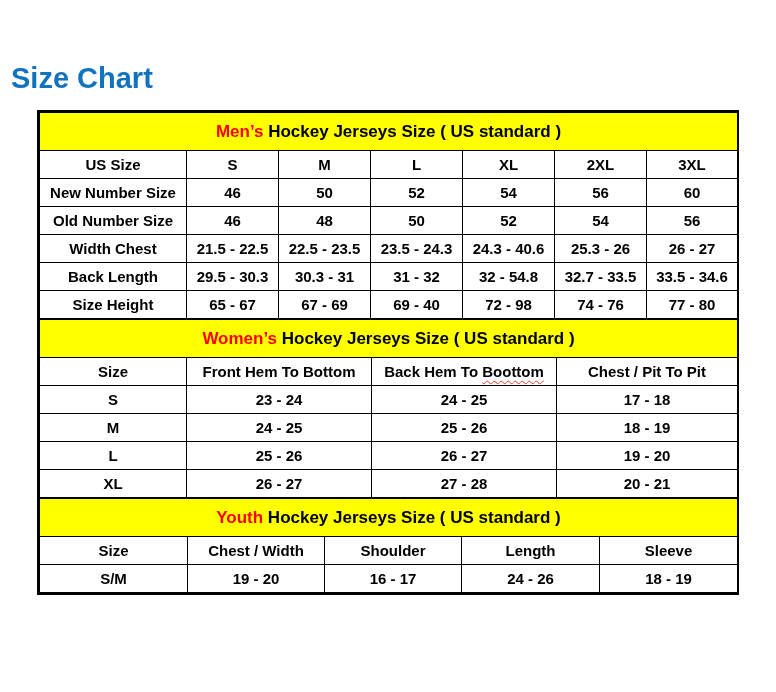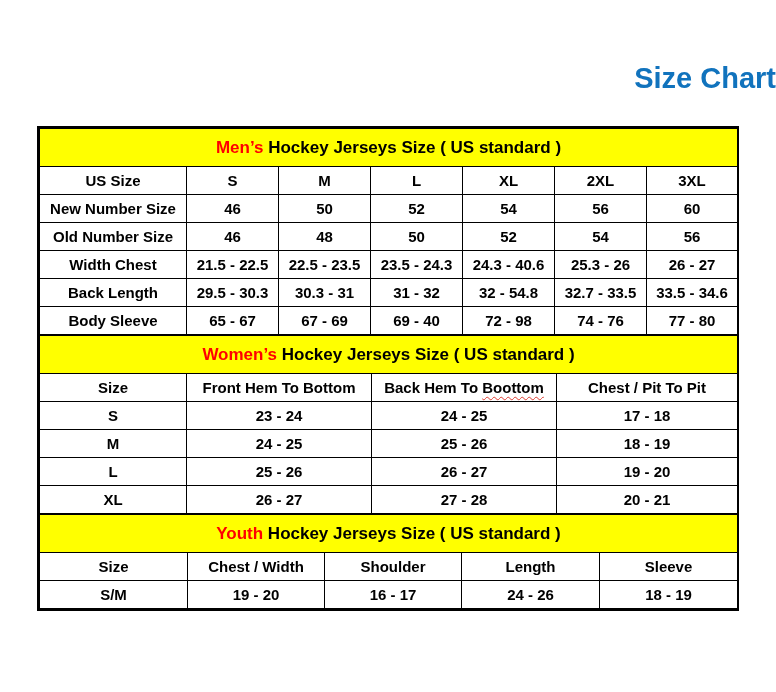--- a/index.html
+++ b/index.html
@@ -9,29 +9,29 @@
   }
   body {
     width: 776px;
     height: 692px;
     font-family: "Liberation Sans", "DejaVu Sans", sans-serif;
     color: #000;
     overflow: hidden;
   }
   .page-title {
     margin: 62px 0 0 11px;
-    text-align: right;
+    text-align: left;
     font-size: 29px;
     font-weight: bold;
     color: #1173bd;
     letter-spacing: 0px;
   }
   .chart-wrap {
     width: 698px;
-    margin: 31px 0 0 37px;
+    margin: 15px 0 0 37px;
     border: 2px solid #000;
   }
   table.size-table {
     border-collapse: collapse;
     table-layout: fixed;
     width: 698px;
   }
   table.size-table td,
   table.size-table th {
     border: 1px solid #000;
@@ -118,21 +118,21 @@
     <tr>
       <td>Back Length</td>
       <td>29.5 - 30.3</td>
       <td>30.3 - 31</td>
       <td>31 - 32</td>
       <td>32 - 54.8</td>
       <td>32.7 - 33.5</td>
       <td>33.5 - 34.6</td>
     </tr>
     <tr>
-      <td>Body Sleeve</td>
+      <td>Size Height</td>
       <td>65 - 67</td>
       <td>67 - 69</td>
       <td>69 - 40</td>
       <td>72 - 98</td>
       <td>74 - 76</td>
       <td>77 - 80</td>
     </tr>
   </tbody>
     </table>
 

